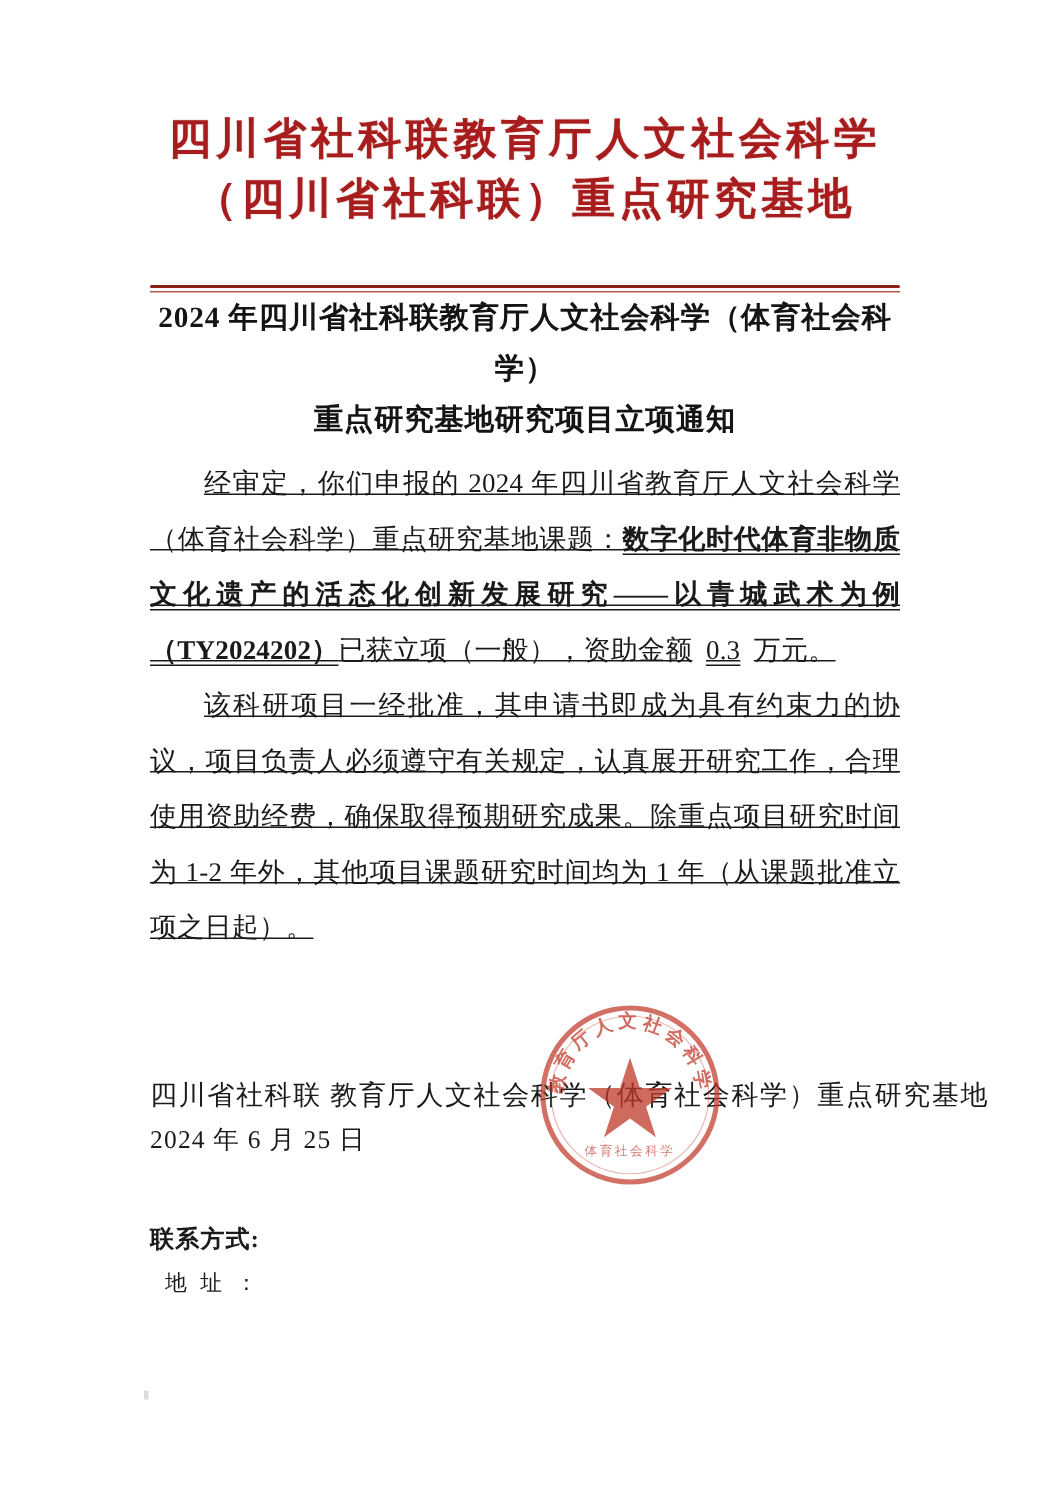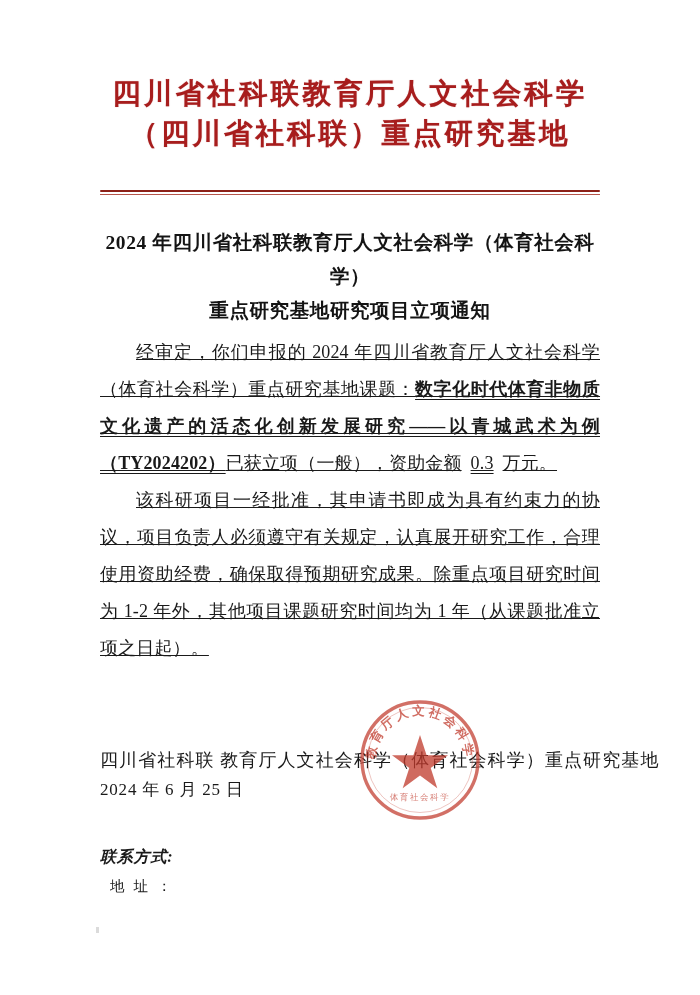--- a/index.html
+++ b/index.html
@@ -54,21 +54,20 @@
     border-radius: 1px;
   }
   .rule-thin {
     height: 1px;
     background: #b5564b;
     margin-top: 1.5px;
   }
 
   
   .doc-title {
-    margin-top: 30px;
     text-align: center;
     font-size: 19.5px;
     line-height: 34px;
     font-weight: 600;
     letter-spacing: 0.6px;
     color: #141414;
   }
   .doc-title .t2 {
     display: block;
   }
@@ -146,21 +145,20 @@
   
   .contact {
     margin-top: 26px;
   }
   .contact-title {
     font-size: 16px;
     font-weight: bold;
     letter-spacing: 0.8px;
     line-height: 28px;
     margin-bottom: 4px;
-    font-style: italic;
   }
   .contact-row {
     font-size: 14.5px;
     line-height: 23px;
     letter-spacing: 0.2px;
     white-space: nowrap;
     padding-left: 10px;
   }
   .lbl {
     display: inline-block;

